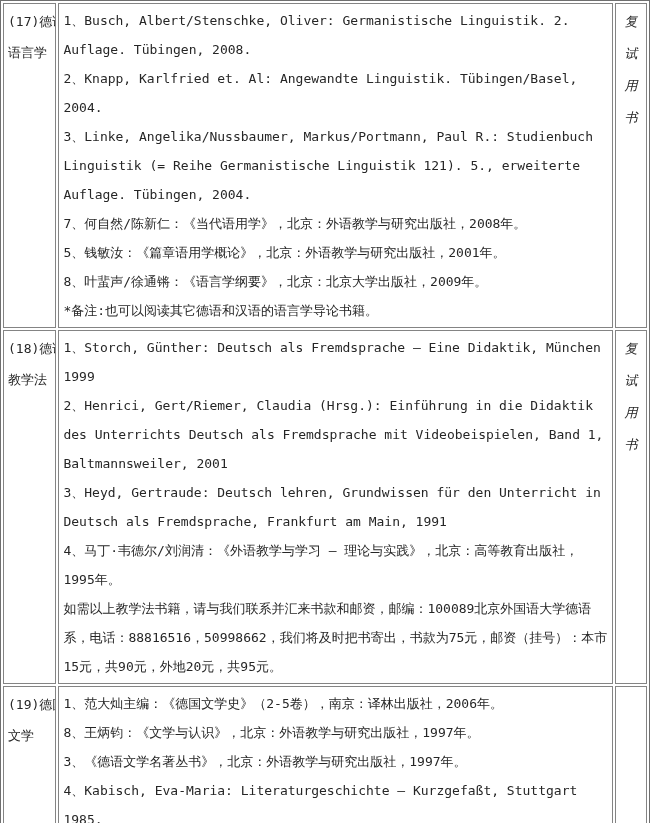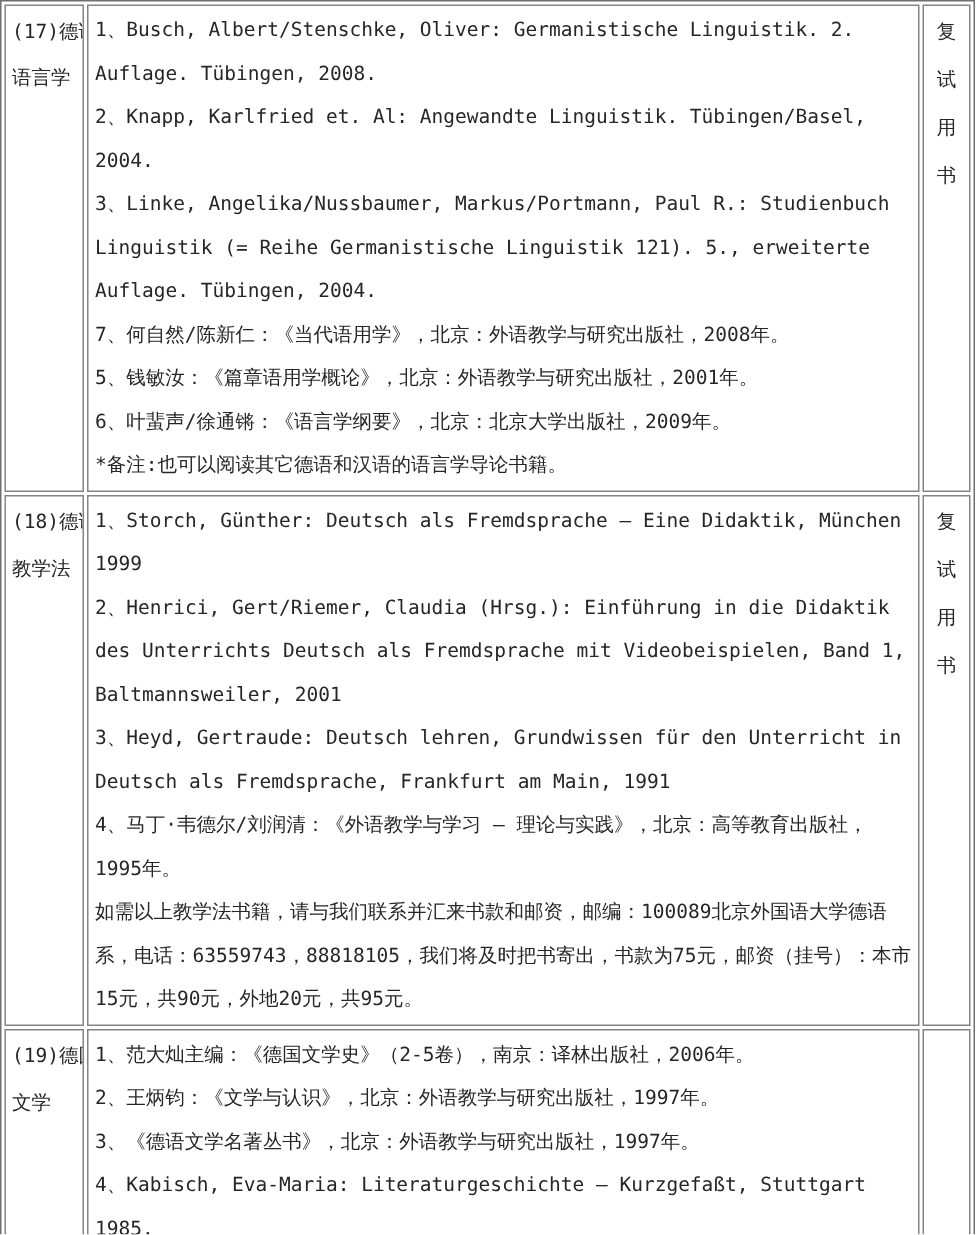--- a/index.html
+++ b/index.html
@@ -44,20 +44,21 @@
     white-space: nowrap;
     line-height: 31px;
   }
   td.content-cell {
     width: 540px;
   }
   td.right-cell {
     width: 31px;
     vertical-align: middle;
     padding: 2px 0;
+    font-style: italic;
   }
   td.right-cell .vertical-text {
     width: 16px;
     margin: 0 auto;
     text-align: center;
     word-break: break-all;
     line-height: 32px;
   }
   td.no-border {
     border: none;
@@ -81,53 +82,53 @@
       <td class="label-cell">
         <div class="label-line">(17)德语</div>
         <div class="label-line">语言学</div>
       </td>
       <td class="content-cell">
         <p class="book-item">1、Busch, Albert/Stenschke, Oliver: Germanistische Linguistik. 2. Auflage. Tübingen, 2008.</p>
         <p class="book-item">2、Knapp, Karlfried et. Al: Angewandte Linguistik. Tübingen/Basel, 2004.</p>
         <p class="book-item">3、Linke, Angelika/Nussbaumer, Markus/Portmann, Paul R.: Studienbuch Linguistik (= Reihe Germanistische Linguistik 121). 5., erweiterte Auflage. Tübingen, 2004.</p>
         <p class="book-item">7、何自然/陈新仁：《当代语用学》，北京：外语教学与研究出版社，2008年。</p>
         <p class="book-item">5、钱敏汝：《篇章语用学概论》，北京：外语教学与研究出版社，2001年。</p>
-        <p class="book-item">6、叶蜚声/徐通锵：《语言学纲要》，北京：北京大学出版社，2009年。</p>
+        <p class="book-item">8、叶蜚声/徐通锵：《语言学纲要》，北京：北京大学出版社，2009年。</p>
         <p class="book-item">*备注:也可以阅读其它德语和汉语的语言学导论书籍。</p>
       </td>
       <td class="right-cell">
         <div class="vertical-text">复试用书</div>
       </td>
     </tr>
 
     <tr class="row-18">
       <td class="label-cell">
         <div class="label-line">(18)德语</div>
         <div class="label-line">教学法</div>
       </td>
       <td class="content-cell">
         <p class="book-item">1、Storch, Günther: Deutsch als Fremdsprache – Eine Didaktik, München 1999</p>
         <p class="book-item">2、Henrici, Gert/Riemer, Claudia (Hrsg.): Einführung in die Didaktik des Unterrichts Deutsch als Fremdsprache mit Videobeispielen, Band 1, Baltmannsweiler, 2001</p>
         <p class="book-item">3、Heyd, Gertraude: Deutsch lehren, Grundwissen für den Unterricht in Deutsch als Fremdsprache, Frankfurt am Main, 1991</p>
         <p class="book-item">4、马丁·韦德尔/刘润清：《外语教学与学习 — 理论与实践》，北京：高等教育出版社，1995年。</p>
-        <p class="book-item">如需以上教学法书籍，请与我们联系并汇来书款和邮资，邮编：100089北京外国语大学德语系，电话：63559743，88818105，我们将及时把书寄出，书款为75元，邮资（挂号）：本市15元，共90元，外地20元，共95元。</p>
+        <p class="book-item">如需以上教学法书籍，请与我们联系并汇来书款和邮资，邮编：100089北京外国语大学德语系，电话：88816516，50998662，我们将及时把书寄出，书款为75元，邮资（挂号）：本市15元，共90元，外地20元，共95元。</p>
       </td>
       <td class="right-cell">
         <div class="vertical-text">复试用书</div>
       </td>
     </tr>
 
     <tr class="row-19">
       <td class="label-cell">
         <div class="label-line">(19)德国</div>
         <div class="label-line">文学</div>
       </td>
       <td class="content-cell">
         <p class="book-item">1、范大灿主编：《德国文学史》（2-5卷），南京：译林出版社，2006年。</p>
-        <p class="book-item">2、王炳钧：《文学与认识》，北京：外语教学与研究出版社，1997年。</p>
+        <p class="book-item">8、王炳钧：《文学与认识》，北京：外语教学与研究出版社，1997年。</p>
         <p class="book-item">3、《德语文学名著丛书》，北京：外语教学与研究出版社，1997年。</p>
         <p class="book-item">4、Kabisch, Eva-Maria: Literaturgeschichte – Kurzgefaßt, Stuttgart 1985.</p>
 
       </td>
       <td class="right-cell no-border">
         <div class="vertical-text"></div>
       </td>
     </tr>
 
   </tbody>

